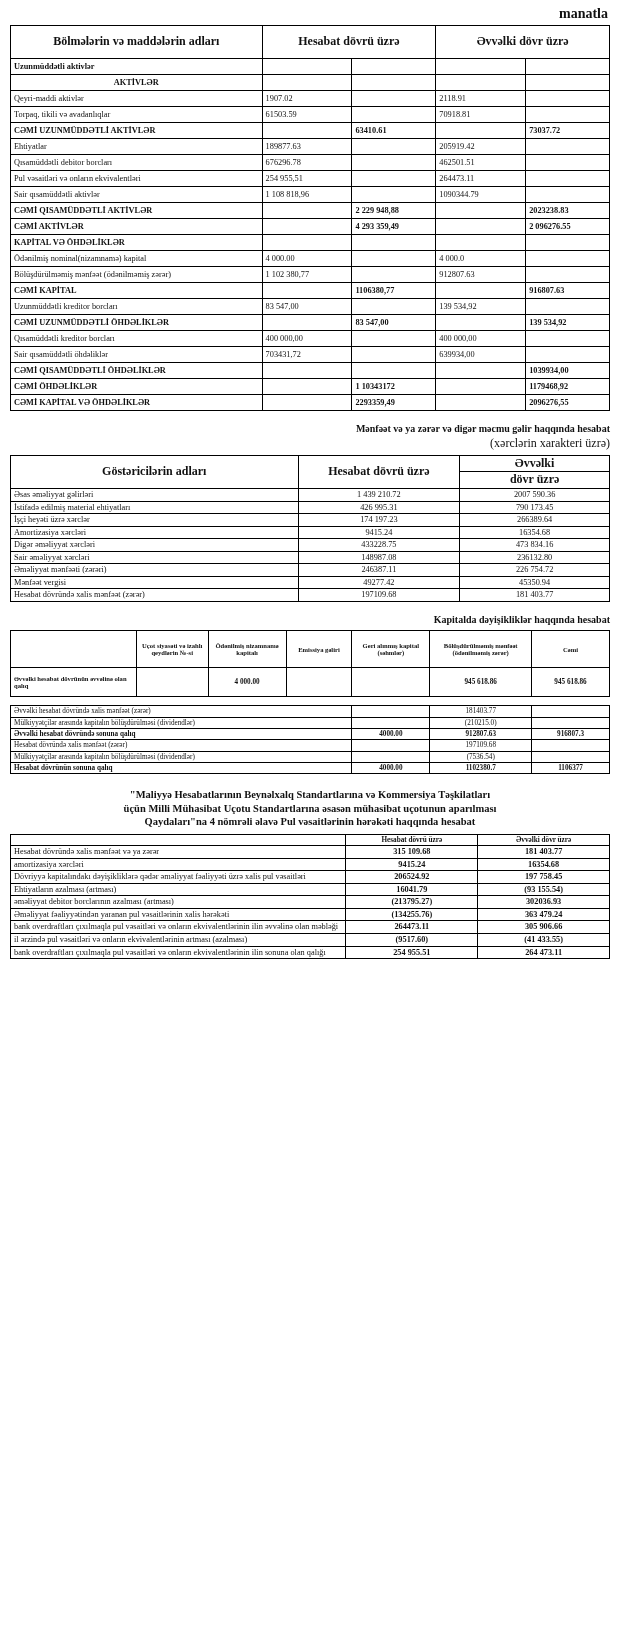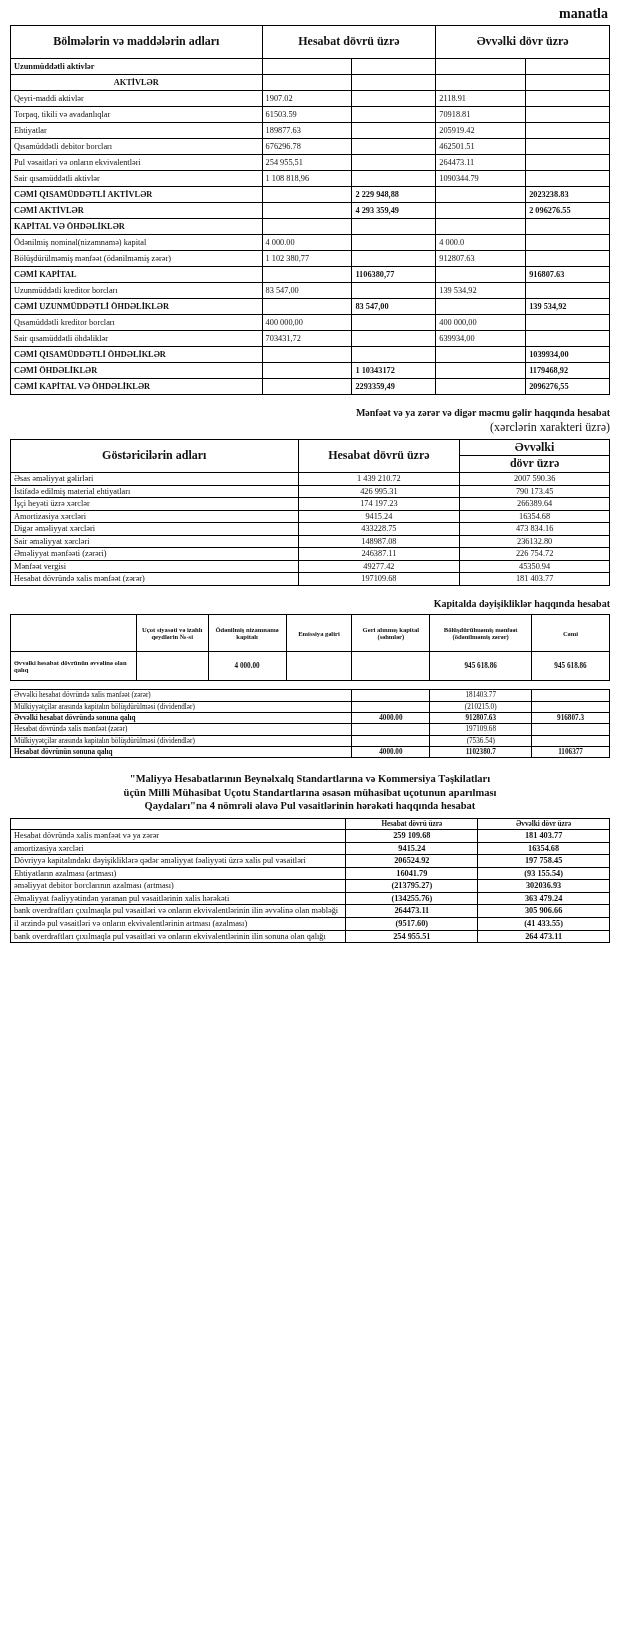--- a/index.html
+++ b/index.html
@@ -66,20 +66,27 @@
           <td class="l"></td>
         </tr>
         <tr>
           <td class="l">Torpaq, tikili və avadanlıqlar</td>
           <td class="l">61503.59</td>
           <td class="l"></td>
           <td class="l">70918.81</td>
           <td class="l"></td>
         </tr>
         <tr>
+          <td class="b l">CƏMİ  UZUNMÜDDƏTLİ AKTİVLƏR</td>
+          <td class="b l"></td>
+          <td class="b l">63410.61</td>
+          <td class="b l"></td>
+          <td class="b l">73037.72</td>
+        </tr>
+        <tr>
           <td class="l">Ehtiyatlar</td>
           <td class="l">189877.63</td>
           <td class="l"></td>
           <td class="l">205919.42</td>
           <td class="l"></td>
         </tr>
         <tr>
           <td class="l">Qısamüddətli debitor borcları</td>
           <td class="l">676296.78</td>
           <td class="l"></td>
@@ -364,21 +371,21 @@
     <thead>
       <tr>
         <th></th>
         <th class="small">Hesabat dövrü üzrə</th>
         <th class="small">Əvvəlki dövr üzrə</th>
       </tr>
     </thead>
     <tbody>
         <tr>
           <td class="l">Hesabat dövründə xalis mənfəət və ya zərər</td>
-          <td class="c b">259 109.68</td>
+          <td class="c b">315 109.68</td>
           <td class="c b">181 403.77</td>
         </tr>
         <tr>
           <td class="l">amortizasiya xərcləri</td>
           <td class="c b">9415.24</td>
           <td class="c b">16354.68</td>
         </tr>
         <tr>
           <td class="l">Dövriyyə kapitalındakı dəyişikliklərə qədər əməliyyat fəaliyyəti üzrə xalis pul vəsaitləri</td>
           <td class="c b">206524.92</td>

